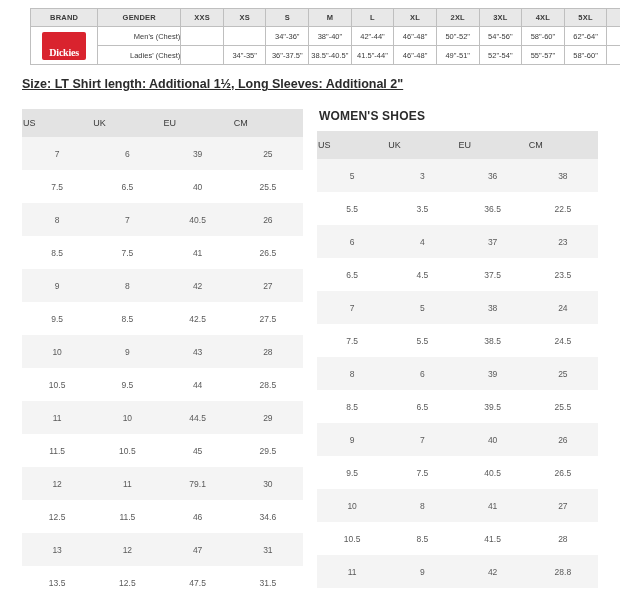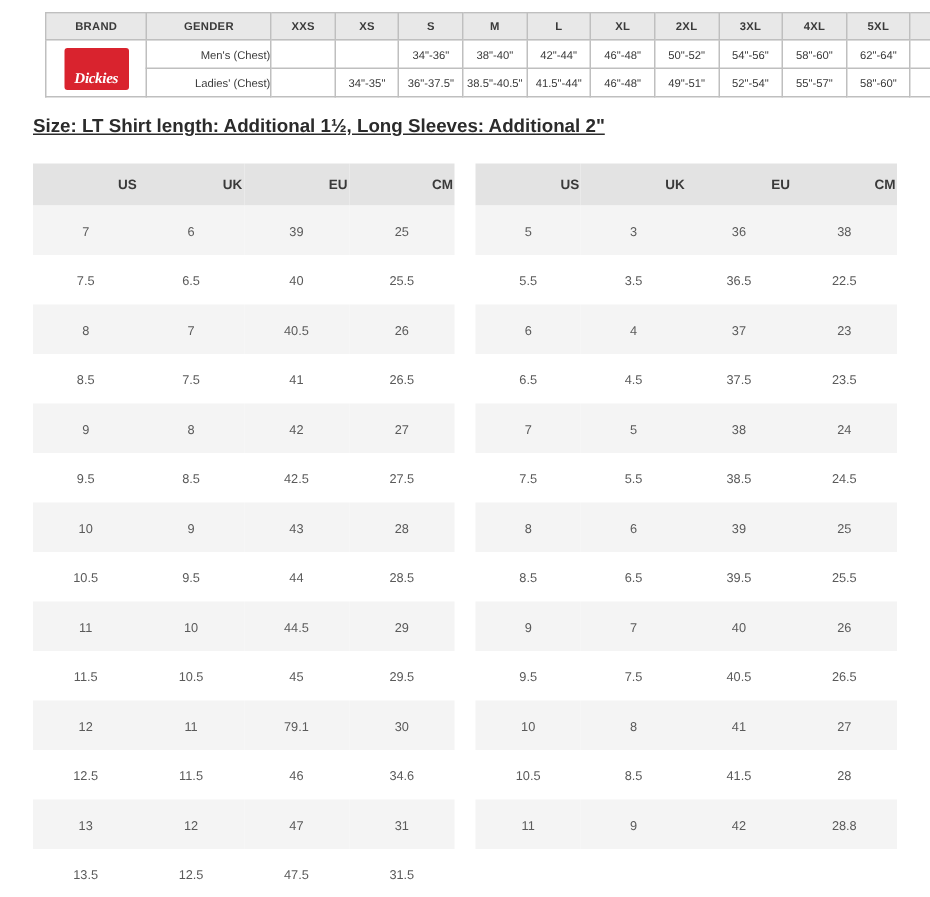--- a/index.html
+++ b/index.html
@@ -57,21 +57,20 @@
   }
   .brand-table td.brand-cell {
     height: 26px;
     background: #ffffff;
   }
   .brand-logo {
     display: inline-block;
     background: #d9232e;
     color: #ffffff;
     font-family: "Liberation Serif", serif;
-    font-style: italic;
     font-weight: bold;
     font-size: 10px;
     line-height: 13px;
     padding: 14px 7px 1px 7px;
     border-radius: 2px;
     letter-spacing: -.2px;
   }
 
   
   .size-note {
@@ -101,23 +100,23 @@
   }
   .shoe-table {
     border-collapse: collapse;
     width: 281px;
     table-layout: fixed;
   }
   .shoe-table th {
     background: #e3e3e3;
     color: #3a3a3a;
     font-size: 9px;
-    font-weight: bold;
+    font-weight: normal;
     height: 26px;
-    text-align: right;
+    text-align: left;
     border: none;
   }
   .shoe-table td {
     font-size: 8.5px;
     color: #5a5a5a;
     height: 31px;
     text-align: center;
     border: none;
   }
   .shoe-table tbody tr:nth-child(odd) td { background: #f4f4f4; }
@@ -293,20 +292,21 @@
               <td>13.5</td>
               <td>12.5</td>
               <td>47.5</td>
               <td>31.5</td>
             </tr>
           </tbody>
       </table>
     </div>
 
     <div class="shoe-block">
+      <div class="shoe-title">WOMEN'S SHOES</div>
       <table class="shoe-table">
         <thead>
           <tr>
             <th>US</th>
             <th>UK</th>
             <th>EU</th>
             <th>CM</th>
           </tr>
         </thead>
         <tbody id="womens-body">

